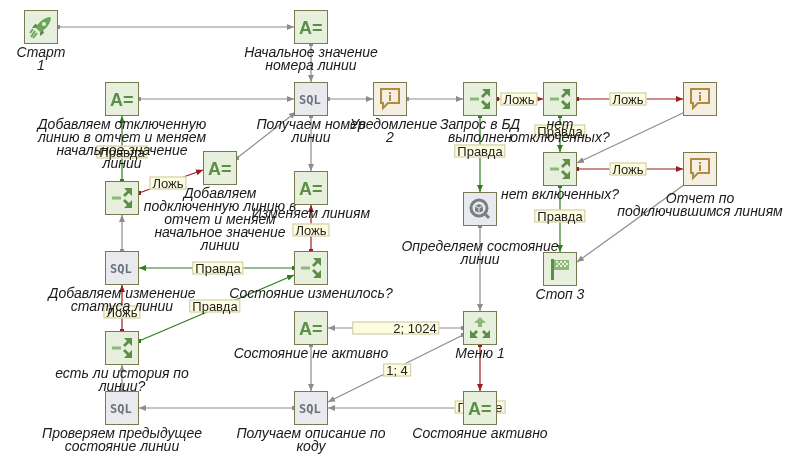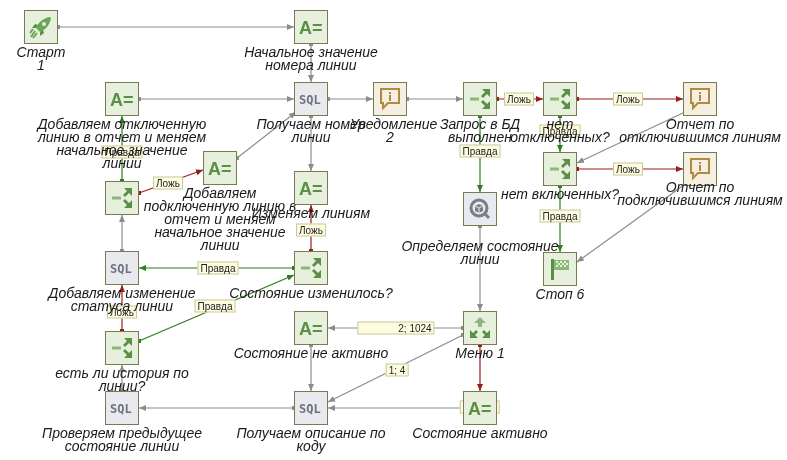--- a/index.html
+++ b/index.html
@@ -8,21 +8,21 @@
     #canvas { position: absolute; left: 0; top: 0; width: 787px; height: 460px; }
     svg#edges { position: absolute; left: 0; top: 0; }
     .node { position: absolute; width: 32px; height: 32px; border: 1px solid #7a7a52;
             box-sizing: content-box; display: flex; align-items: center; justify-content: center; }
     .node.assign, .node.cond, .node.start, .node.stop, .node.menu { background: #e6f0dd; }
     .node.sql, .node.query { background: #e9eaed; }
     .node.notify { background: #f4efe1; }
     .node svg { display: block; }
     .node-label { position: absolute; width: 170px; text-align: center; font-size: 14px;
                   line-height: 13px; color: #1a1a1a; white-space: normal; font-style: italic; }
-    .edge-label { position: absolute; font-size: 10px; line-height: 11px; color: #222;
+    .edge-label { position: absolute; font-size: 13px; line-height: 11px; color: #222;
                   background: #fffde0; border: 1px solid #c8c8a0; padding: 0 2px;
                   transform: translate(-50%, -50%); white-space: nowrap; }
   </style>
 </head>
 <body>
 
 <div id="canvas">
   <svg id="edges" width="787" height="460">
     <defs>
       <marker id="arr-default" markerWidth="8" markerHeight="8" refX="7" refY="3" orient="auto" markerUnits="userSpaceOnUse">
@@ -179,21 +179,20 @@
     <div class="node-label" style="width: 110px; left: 505px; top: 118px;">нет отключенных?</div>
     <div class="node notify" style="left: 683px; top: 82px;">
       <span>
         <svg width="22" height="24" viewBox="0 0 22 24">
           <path d="M2 2 H20 V16 H9 L4 21 V16 H2 z" fill="none" stroke="#b08a3e" stroke-width="2"></path>
           <rect x="10" y="5" width="2" height="2" fill="#b08a3e"></rect>
           <rect x="10" y="8" width="2" height="6" fill="#b08a3e"></rect>
         </svg>
       </span>
     </div>
-    <div class="node-label" style="width: 170px; left: 615px; top: 118px;">Отчет по отключившимся линиям</div>
     <div class="node cond" style="left: 105px; top: 181px;">
       <span>
         <svg width="24" height="24" viewBox="0 0 24 24">
           <rect x="2" y="10.5" width="9" height="3" fill="#8cb87a"></rect>
           <path d="M14 2 L22 2 L22 10 L19 7 L15 11 L13 9 L17 5 z" fill="#5a8f45"></path>
           <path d="M14 22 L22 22 L22 14 L19 17 L15 13 L13 15 L17 19 z" fill="#5a8f45"></path>
         </svg>
       </span>
     </div>
     <div class="node assign" style="left: 203px; top: 151px;">
@@ -224,21 +223,21 @@
     <div class="node-label" style="width: 170px; left: 475px; top: 188px;">нет включенных?</div>
     <div class="node notify" style="left: 683px; top: 152px;">
       <span>
         <svg width="22" height="24" viewBox="0 0 22 24">
           <path d="M2 2 H20 V16 H9 L4 21 V16 H2 z" fill="none" stroke="#b08a3e" stroke-width="2"></path>
           <rect x="10" y="5" width="2" height="2" fill="#b08a3e"></rect>
           <rect x="10" y="8" width="2" height="6" fill="#b08a3e"></rect>
         </svg>
       </span>
     </div>
-    <div class="node-label" style="width: 170px; left: 615px; top: 181px;">Отчет по подключившимся линиям</div>
+    <div class="node-label" style="width: 170px; left: 615px; top: 192px;">Отчет по подключившимся линиям</div>
     <div class="node query" style="left: 463px; top: 192px;">
       <span>
         <svg width="24" height="24" viewBox="0 0 24 24">
           <circle cx="11" cy="11" r="8" fill="none" stroke="#7a7f87" stroke-width="3"></circle>
           <path d="M16 16 L21 21" stroke="#7a7f87" stroke-width="3"></path>
           <path d="M7 9 L11 7 L15 9 L15 14 L11 16 L7 14 z" fill="#7a7f87"></path>
           <path d="M7 9 L11 11 L15 9 M11 11 L11 16" stroke="#e9eaed" stroke-width="1" fill="none"></path>
         </svg>
       </span>
     </div>
@@ -255,21 +254,21 @@
             <rect x="10" y="7" width="2" height="2"></rect>
             <rect x="14" y="7" width="2" height="2"></rect>
             <rect x="18" y="7" width="2" height="2"></rect>
             <rect x="8" y="9" width="2" height="2"></rect>
             <rect x="12" y="9" width="2" height="2"></rect>
             <rect x="16" y="9" width="2" height="2"></rect>
           </g>
         </svg>
       </span>
     </div>
-    <div class="node-label" style="width: 170px; left: 475px; top: 288px;">Стоп 6</div>
+    <div class="node-label" style="width: 170px; left: 475px; top: 288px;">Стоп 3</div>
     <div class="node sql" style="left: 105px; top: 251px;">
       <span>
         <svg width="26" height="16" viewBox="0 0 26 16">
           <text x="1" y="13" font-family="DejaVu Sans Mono, monospace" font-weight="bold" font-size="12" fill="#6b7280">SQL</text>
         </svg>
       </span>
     </div>
     <div class="node-label" style="width: 170px; left: 37px; top: 287px;">Добавляем изменение статуса линии</div>
     <div class="node cond" style="left: 294px; top: 251px;">
       <span>

